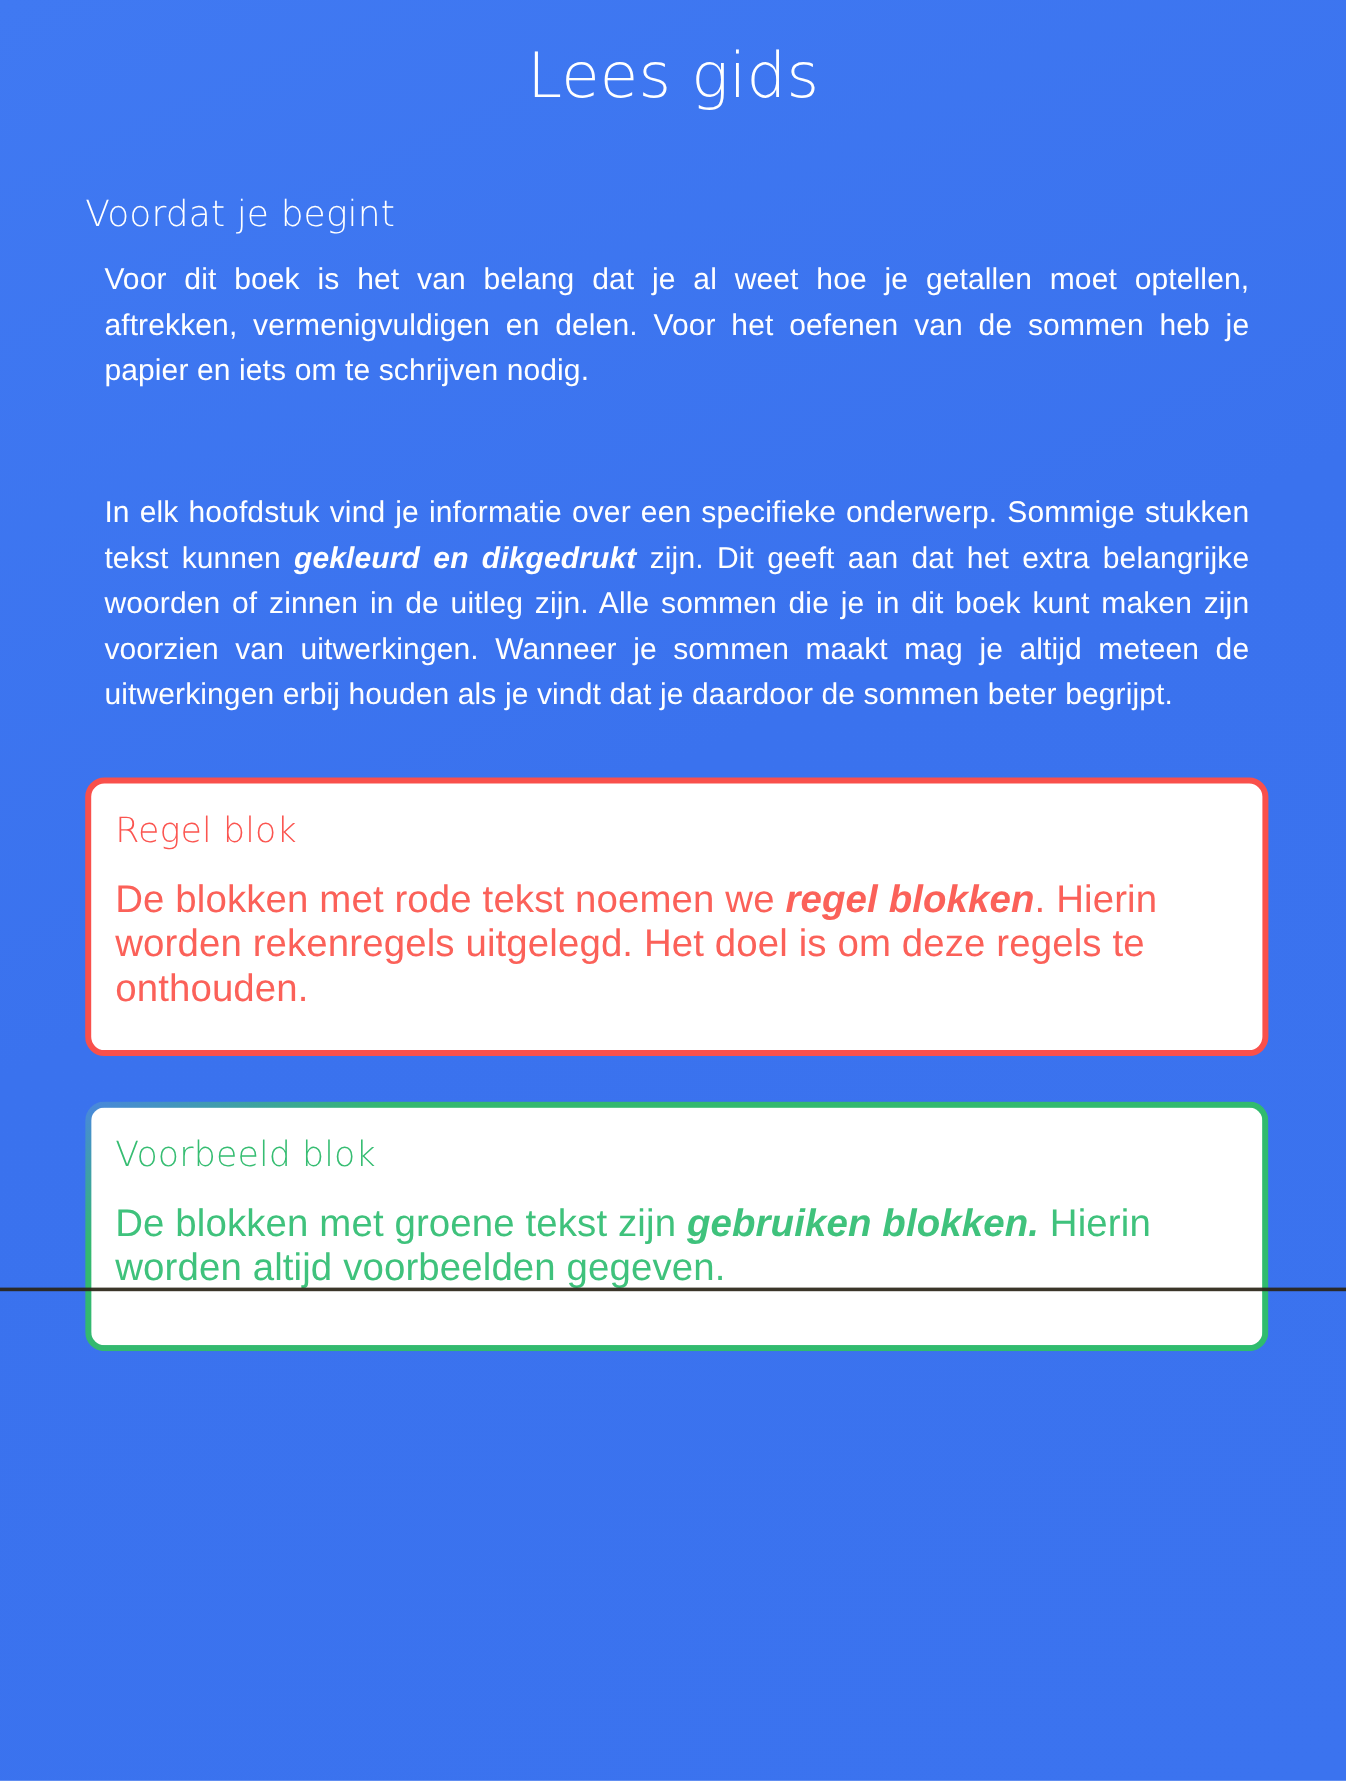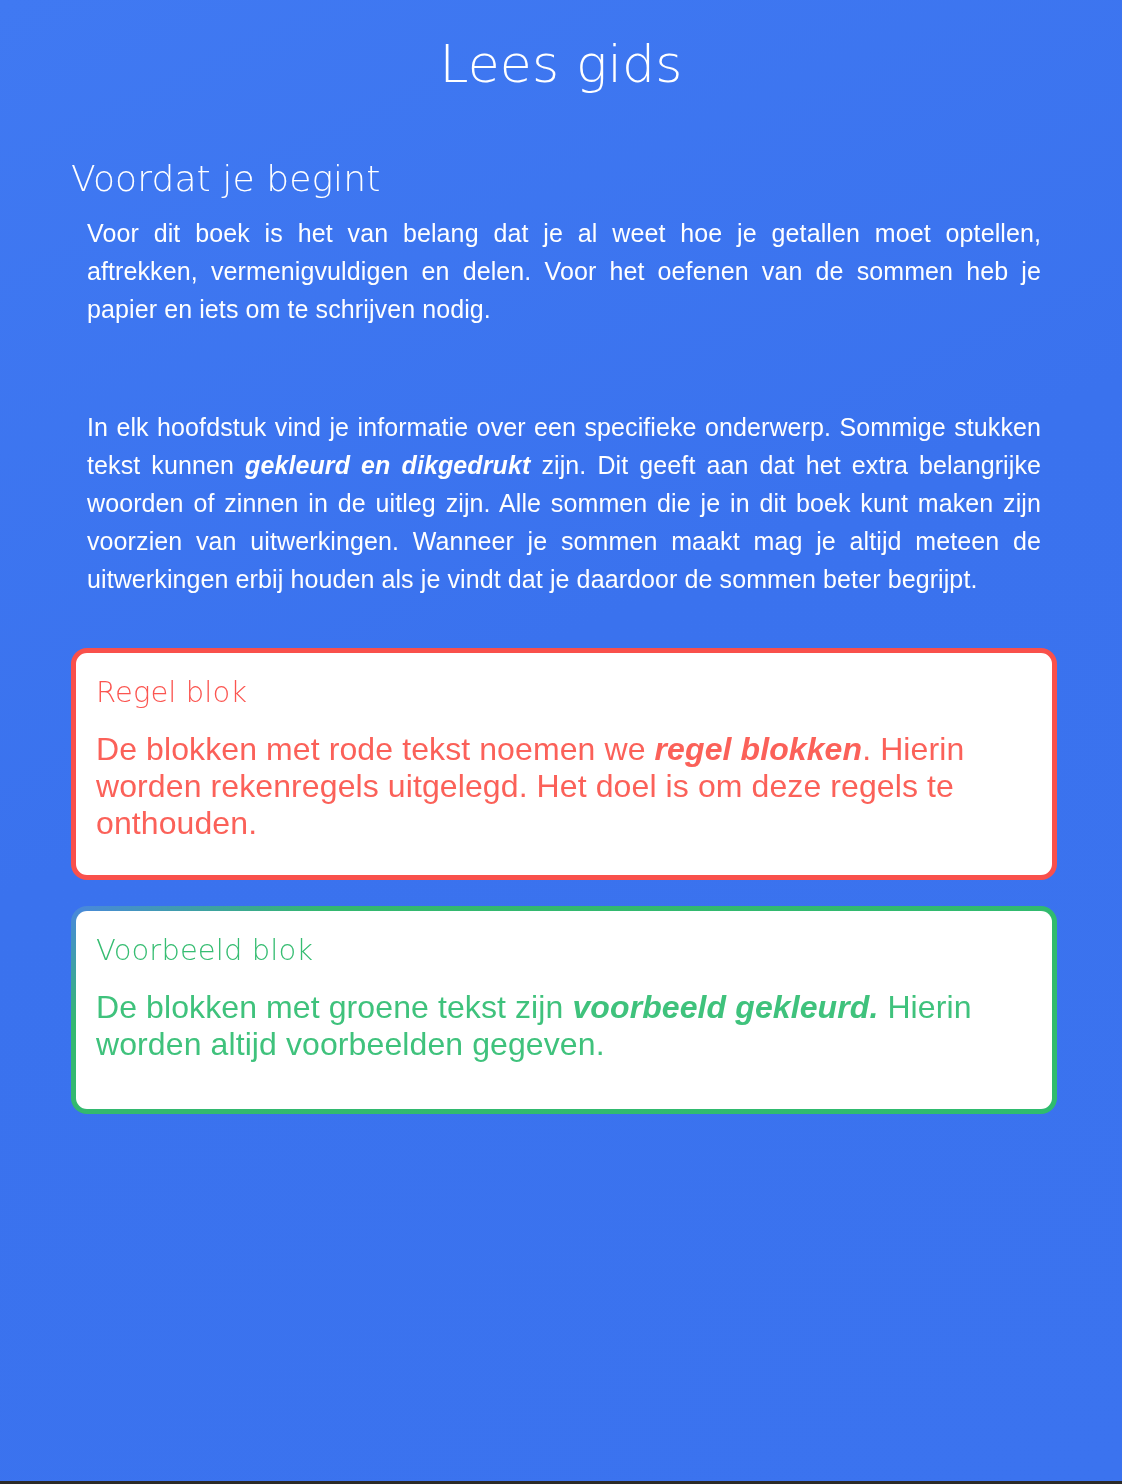--- a/index.html
+++ b/index.html
@@ -13,21 +13,21 @@
     overflow: hidden;
     background: #3d76f0;
     background: linear-gradient(155deg, #4079f2 0%, #3a72ee 45%, #3b73ef 100%);
     font-family: "Liberation Sans", "DejaVu Sans", sans-serif;
     -webkit-font-smoothing: antialiased;
   }
 
   .page {
     position: relative;
     width: 1122px;
-    height: 1484px;
+    height: 1076px;
     box-sizing: border-box;
   }
 
   
   .bottom-edge {
     position: absolute;
     left: 0;
     right: 0;
     bottom: 0;
     height: 3px;
@@ -52,21 +52,21 @@
     left: 71px;
     top: 160px;
     width: 986px;
   }
 
   h2.section-heading {
     margin: 0 0 14px 0;
     color: #ffffff;
     font-family: "DejaVu Sans", sans-serif;
     font-weight: 300;
-    font-size: 36px;
+    font-size: 30px;
     line-height: 38px;
     letter-spacing: .1px;
   }
 
   .body-text {
     margin: 16px;
     color: #ffffff;
     font-family: "Liberation Sans Narrow", "Liberation Sans", "DejaVu Sans Condensed", sans-serif;
     font-stretch: condensed;
     font-weight: 400;
@@ -135,21 +135,21 @@
   }
   .rule-block .callout-text { color: #fb6159; }
   .example-block .callout-text { color: #3fc27c; }
 
   .callout-text b {
     font-weight: 700;
     font-style: italic;
   }
 
   .block-wrap { margin-top: 50px; border-radius: 32px; }
-  .block-wrap.second { margin-top: 26px; }
+  .block-wrap.second { margin-top: 38px; }
   .after-blocks { margin-top: 42px; }
 </style>
 </head>
 <body>
 
 <div class="page">
 
   <h1 class="doc-title">Lees gids</h1>
 
   <div class="content">
@@ -164,21 +164,21 @@
     <div class="block-wrap">
       <div class="callout rule-block">
         <h3 class="callout-title">Regel blok</h3>
         <p class="callout-text">De blokken met rode tekst noemen we <b>regel blokken</b>. Hierin worden rekenregels uitgelegd. Het doel is om deze regels te onthouden.</p>
       </div>
     </div>
 
     <div class="block-wrap second">
       <div class="callout example-block">
         <h3 class="callout-title">Voorbeeld blok</h3>
-        <p class="callout-text">De blokken met groene tekst zijn <b>voorbeeld gekleurd.</b> Hierin worden altijd voorbeelden gegeven.</p>
+        <p class="callout-text">De blokken met groene tekst zijn <b>gebruiken blokken.</b> Hierin worden altijd voorbeelden gegeven.</p>
       </div>
     </div>
 
 
   </div>
 
   <div class="bottom-edge"></div>
 </div>
 
 </body></html>

